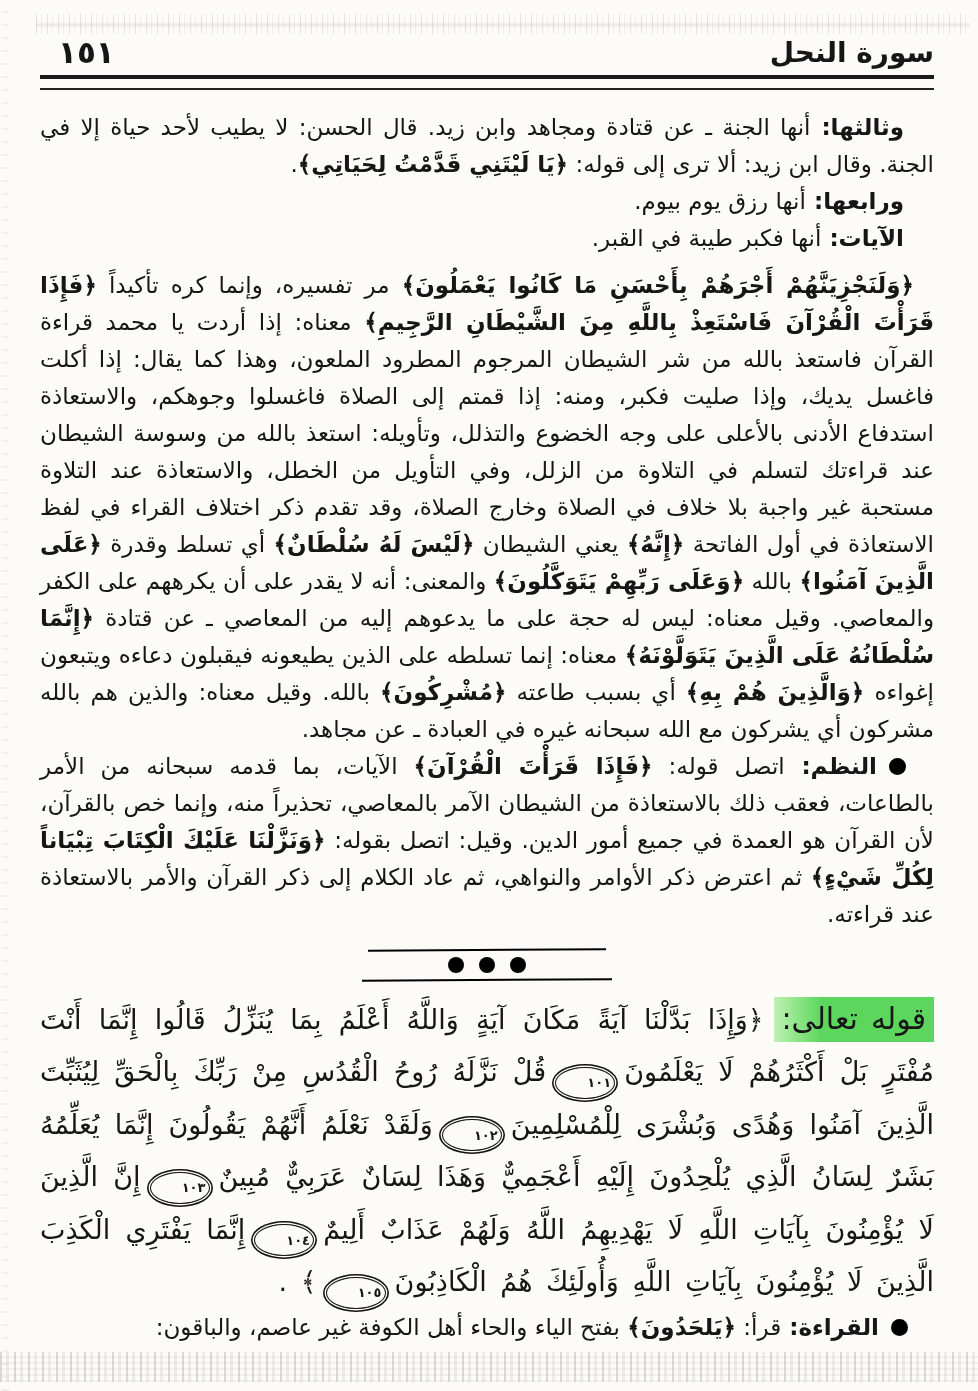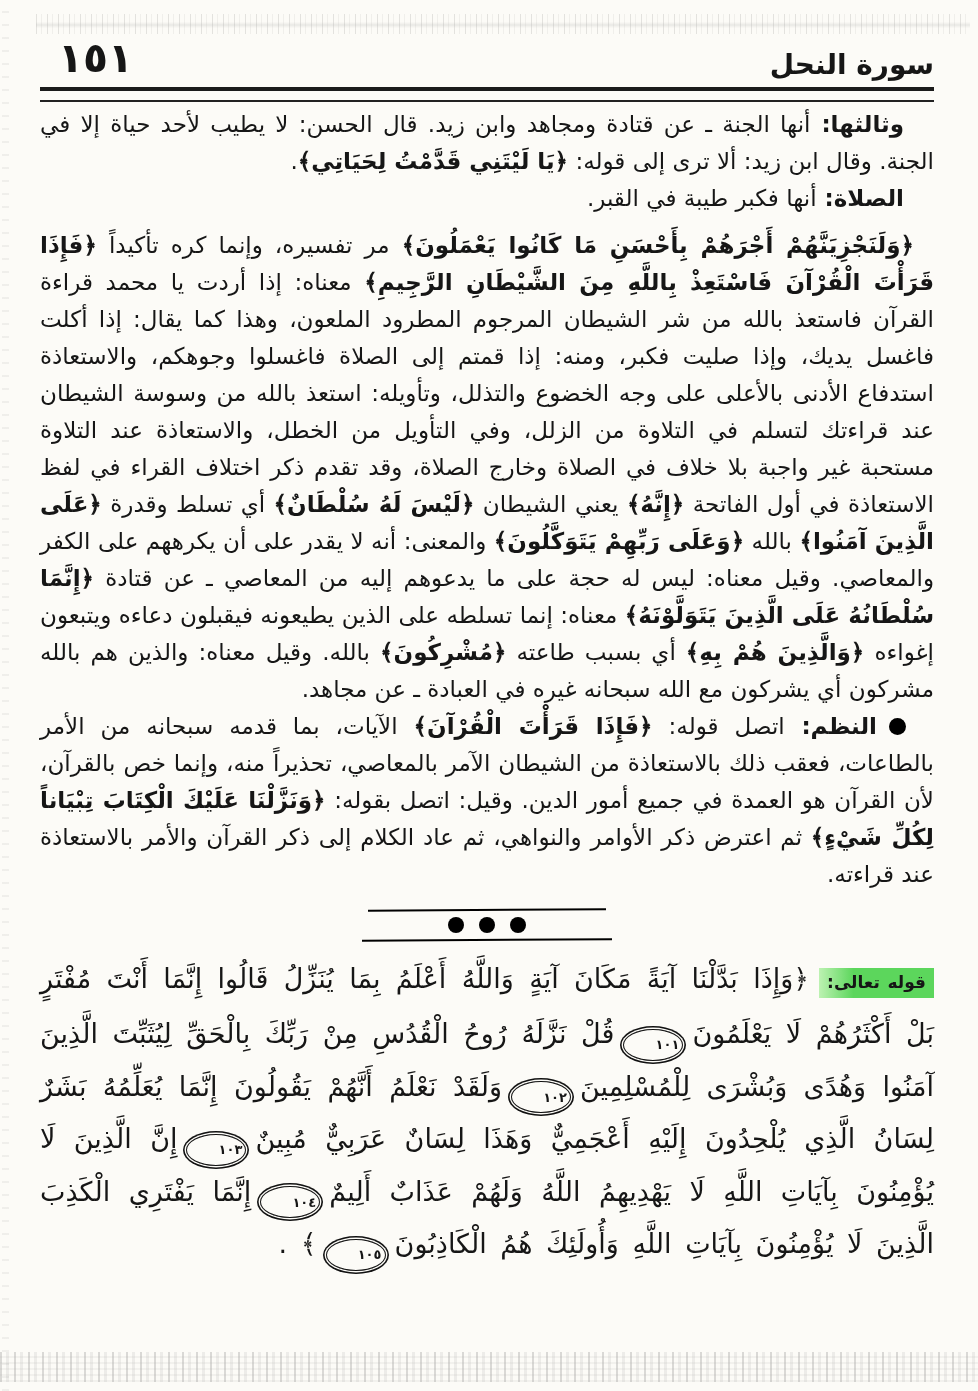--- a/index.html
+++ b/index.html
@@ -18,45 +18,45 @@
       repeating-linear-gradient(90deg, rgba(60,60,60,.35) 0 2px, transparent 2px 6px, rgba(60,60,60,.15) 6px 9px, transparent 9px 14px),
       repeating-linear-gradient(0deg, rgba(120,120,120,.15) 0 2px, transparent 2px 6px);
   }
   .scan-noise-left{position:absolute;left:2px;top:0;bottom:0;width:7px;opacity:.35;
     background:repeating-linear-gradient(0deg, rgba(110,110,110,.25) 0 2px, transparent 2px 13px);
   }
   .page{position:absolute;inset:0;padding:34px 44px 0 40px;box-sizing:border-box;direction:rtl;}
 
   .header{display:flex;justify-content:space-between;align-items:flex-end;}
   .surah-title{font-weight:bold;font-size:28px;line-height:1.2;}
-  .page-number{font-size:41px;font-weight:bold;letter-spacing:3px;padding-left:18px;direction:ltr;}
+  .page-number{font-size:31px;font-weight:bold;letter-spacing:3px;padding-left:18px;direction:ltr;}
   .double-rule{margin-top:5px;height:9px;border-top:4px solid #1b1b1b;border-bottom:2px solid #222;}
 
-  .body{margin-top:4px;font-size:23px;line-height:37px;text-align:justify;text-justify:inter-word;}
+  .body{margin-top:19px;font-size:23px;line-height:37px;text-align:justify;text-justify:inter-word;}
   .body p{margin:0;}
   .p-thalith{text-indent:30px;margin-bottom:8px;}
   .p-short{text-indent:30px;margin-bottom:4px;}
   .p-short.last{margin-bottom:10px;}
   .p-tafsir{text-indent:20px;margin-bottom:10px;}
   .p-nazm{text-indent:28px;margin-bottom:6px;}
   .lead{font-weight:bold;}
   .lead:after{content:" ";}
   .q{font-weight:bold;}
 
   .bullet{display:inline-block;width:17px;height:17px;background:#000;border-radius:50%;
     margin-left:12px;vertical-align:-1px;}
 
   .separator{width:250px;margin:16px auto 12px;}
   .sep-line-top{width:238px;margin:0 auto;border-top:2.5px solid #000;transform:rotate(-.4deg);}
   .sep-dots{display:flex;justify-content:center;gap:15px;padding:6px 0;}
   .sep-dots i{width:16px;height:16px;border-radius:50%;background:#000;}
   .sep-line-bottom{border-top:2.5px solid #000;transform:rotate(-.4deg);}
 
   .quran{font-size:27px;line-height:52px;text-align:justify;word-spacing:5px;margin-top:6px;}
-  .hl{font-weight:bold;font-size:17px;padding:4px 8px 6px;margin-left:10px;word-spacing:0;}
+  .hl{font-weight:normal;font-size:30px;padding:4px 8px 6px;margin-left:10px;word-spacing:0;}
   .ayah{display:inline-flex;align-items:center;justify-content:center;
     width:30px;height:30px;border:1.6px solid #111;border-radius:50%;
     box-shadow:0 0 0 1.4px #fcfbf7, 0 0 0 3px #111;
     font-size:13px;font-weight:bold;line-height:1;vertical-align:-6px;margin:0 9px;word-spacing:0;padding-left:28px;}
 
   .p-qiraah{margin-top:10px;font-size:23px;line-height:37px;text-indent:26px;text-align:justify;}
 </style>
 </head>
 <body>
 
@@ -68,38 +68,40 @@
   <div class="header">
     <div class="surah-title">سورة النحل</div>
     <div class="page-number">١٥١</div>
   </div>
   <div class="double-rule"></div>
 
   <div class="body">
 
     <p class="p-thalith"><span class="lead">وثالثها:</span><span><span>أنها الجنة ـ عن قتادة ومجاهد وابن زيد. قال الحسن: لا يطيب لأحد حياة إلا في الجنة. وقال ابن زيد: ألا ترى إلى قوله: </span><span class="q">﴿يَا لَيْتَنِي قَدَّمْتُ لِحَيَاتِي﴾</span><span>.</span></span></p>
 
+    <p class="p-short"><span class="lead">ورابعها:</span><span>أنها رزق يوم بيوم.</span></p>
 
-    <p class="p-short last"><span class="lead">الصلاة:</span><span>أنها فكبر طيبة في القبر.</span></p>
+    <p class="p-short last"><span class="lead">الآيات:</span><span>أنها فكبر طيبة في القبر.</span></p>
 
     <p class="p-tafsir"><span><span class="q">﴿وَلَنَجْزِيَنَّهُمْ أَجْرَهُمْ بِأَحْسَنِ مَا كَانُوا يَعْمَلُونَ﴾</span><span> مر تفسيره، وإنما كره تأكيداً </span><span class="q">﴿فَإِذَا قَرَأْتَ الْقُرْآنَ فَاسْتَعِذْ بِاللَّهِ مِنَ الشَّيْطَانِ الرَّجِيمِ﴾</span><span> معناه: إذا أردت يا محمد قراءة القرآن فاستعذ بالله من شر الشيطان المرجوم المطرود الملعون، وهذا كما يقال: إذا أكلت فاغسل يديك، وإذا صليت فكبر، ومنه: إذا قمتم إلى الصلاة فاغسلوا وجوهكم، والاستعاذة استدفاع الأدنى بالأعلى على وجه الخضوع والتذلل، وتأويله: استعذ بالله من وسوسة الشيطان عند قراءتك لتسلم في التلاوة من الزلل، وفي التأويل من الخطل، والاستعاذة عند التلاوة مستحبة غير واجبة بلا خلاف في الصلاة وخارج الصلاة، وقد تقدم ذكر اختلاف القراء في لفظ الاستعاذة في أول الفاتحة </span><span class="q">﴿إِنَّهُ﴾</span><span> يعني الشيطان </span><span class="q">﴿لَيْسَ لَهُ سُلْطَانٌ﴾</span><span> أي تسلط وقدرة </span><span class="q">﴿عَلَى الَّذِينَ آمَنُوا﴾</span><span> بالله </span><span class="q">﴿وَعَلَى رَبِّهِمْ يَتَوَكَّلُونَ﴾</span><span> والمعنى: أنه لا يقدر على أن يكرههم على الكفر والمعاصي. وقيل معناه: ليس له حجة على ما يدعوهم إليه من المعاصي ـ عن قتادة </span><span class="q">﴿إِنَّمَا سُلْطَانُهُ عَلَى الَّذِينَ يَتَوَلَّوْنَهُ﴾</span><span> معناه: إنما تسلطه على الذين يطيعونه فيقبلون دعاءه ويتبعون إغواءه </span><span class="q">﴿وَالَّذِينَ هُمْ بِهِ﴾</span><span> أي بسبب طاعته </span><span class="q">﴿مُشْرِكُونَ﴾</span><span> بالله. وقيل معناه: والذين هم بالله مشركون أي يشركون مع الله سبحانه غيره في العبادة ـ عن مجاهد.</span></span></p>
 
     <p class="p-nazm"><span class="bullet"></span><span class="lead">النظم:</span><span><span>اتصل قوله: </span><span class="q">﴿فَإِذَا قَرَأْتَ الْقُرْآنَ﴾</span><span> الآيات، بما قدمه سبحانه من الأمر بالطاعات، فعقب ذلك بالاستعاذة من الشيطان الآمر بالمعاصي، تحذيراً منه، وإنما خص بالقرآن، لأن القرآن هو العمدة في جميع أمور الدين. وقيل: اتصل بقوله: </span><span class="q">﴿وَنَزَّلْنَا عَلَيْكَ الْكِتَابَ تِبْيَاناً لِكُلِّ شَيْءٍ﴾</span><span> ثم اعترض ذكر الأوامر والنواهي، ثم عاد الكلام إلى ذكر القرآن والأمر بالاستعاذة عند قراءته.</span></span></p>
 
     <div class="separator">
       <div class="sep-line-top"></div>
       <div class="sep-dots">
           <i></i>
           <i></i>
           <i></i>
         </div>
       <div class="sep-line-bottom"></div>
     </div>
 
     <div class="quran">
       <span class="hl" style="background: linear-gradient(to left, rgb(92, 214, 92) 0%, rgb(92, 214, 92) 70%, rgb(189, 242, 178) 100%);">قوله تعالى:</span><span><span>﴿وَإِذَا بَدَّلْنَا آيَةً مَكَانَ آيَةٍ وَاللَّهُ أَعْلَمُ بِمَا يُنَزِّلُ قَالُوا إِنَّمَا أَنْتَ مُفْتَرٍ بَلْ أَكْثَرُهُمْ لَا يَعْلَمُونَ</span><span class="ayah">١٠١</span><span>قُلْ نَزَّلَهُ رُوحُ الْقُدُسِ مِنْ رَبِّكَ بِالْحَقِّ لِيُثَبِّتَ الَّذِينَ آمَنُوا وَهُدًى وَبُشْرَى لِلْمُسْلِمِينَ</span><span class="ayah">١٠٢</span><span>وَلَقَدْ نَعْلَمُ أَنَّهُمْ يَقُولُونَ إِنَّمَا يُعَلِّمُهُ بَشَرٌ لِسَانُ الَّذِي يُلْحِدُونَ إِلَيْهِ أَعْجَمِيٌّ وَهَذَا لِسَانٌ عَرَبِيٌّ مُبِينٌ</span><span class="ayah">١٠٣</span><span>إِنَّ الَّذِينَ لَا يُؤْمِنُونَ بِآيَاتِ اللَّهِ لَا يَهْدِيهِمُ اللَّهُ وَلَهُمْ عَذَابٌ أَلِيمٌ</span><span class="ayah">١٠٤</span><span>إِنَّمَا يَفْتَرِي الْكَذِبَ الَّذِينَ لَا يُؤْمِنُونَ بِآيَاتِ اللَّهِ وَأُولَئِكَ هُمُ الْكَاذِبُونَ</span><span class="ayah">١٠٥</span><span>﴾ .</span></span>
     </div>
 
+    <p class="p-qiraah"><span class="bullet"></span><span class="lead">القراءة:</span><span><span>قرأ: </span><span class="q">﴿يَلحَدُونَ﴾</span><span> بفتح الياء والحاء أهل الكوفة غير عاصم، والباقون:</span></span></p>
 
   </div>
 </div>
 
 <div class="scan-noise-bottom"></div>
 
 </body></html>

